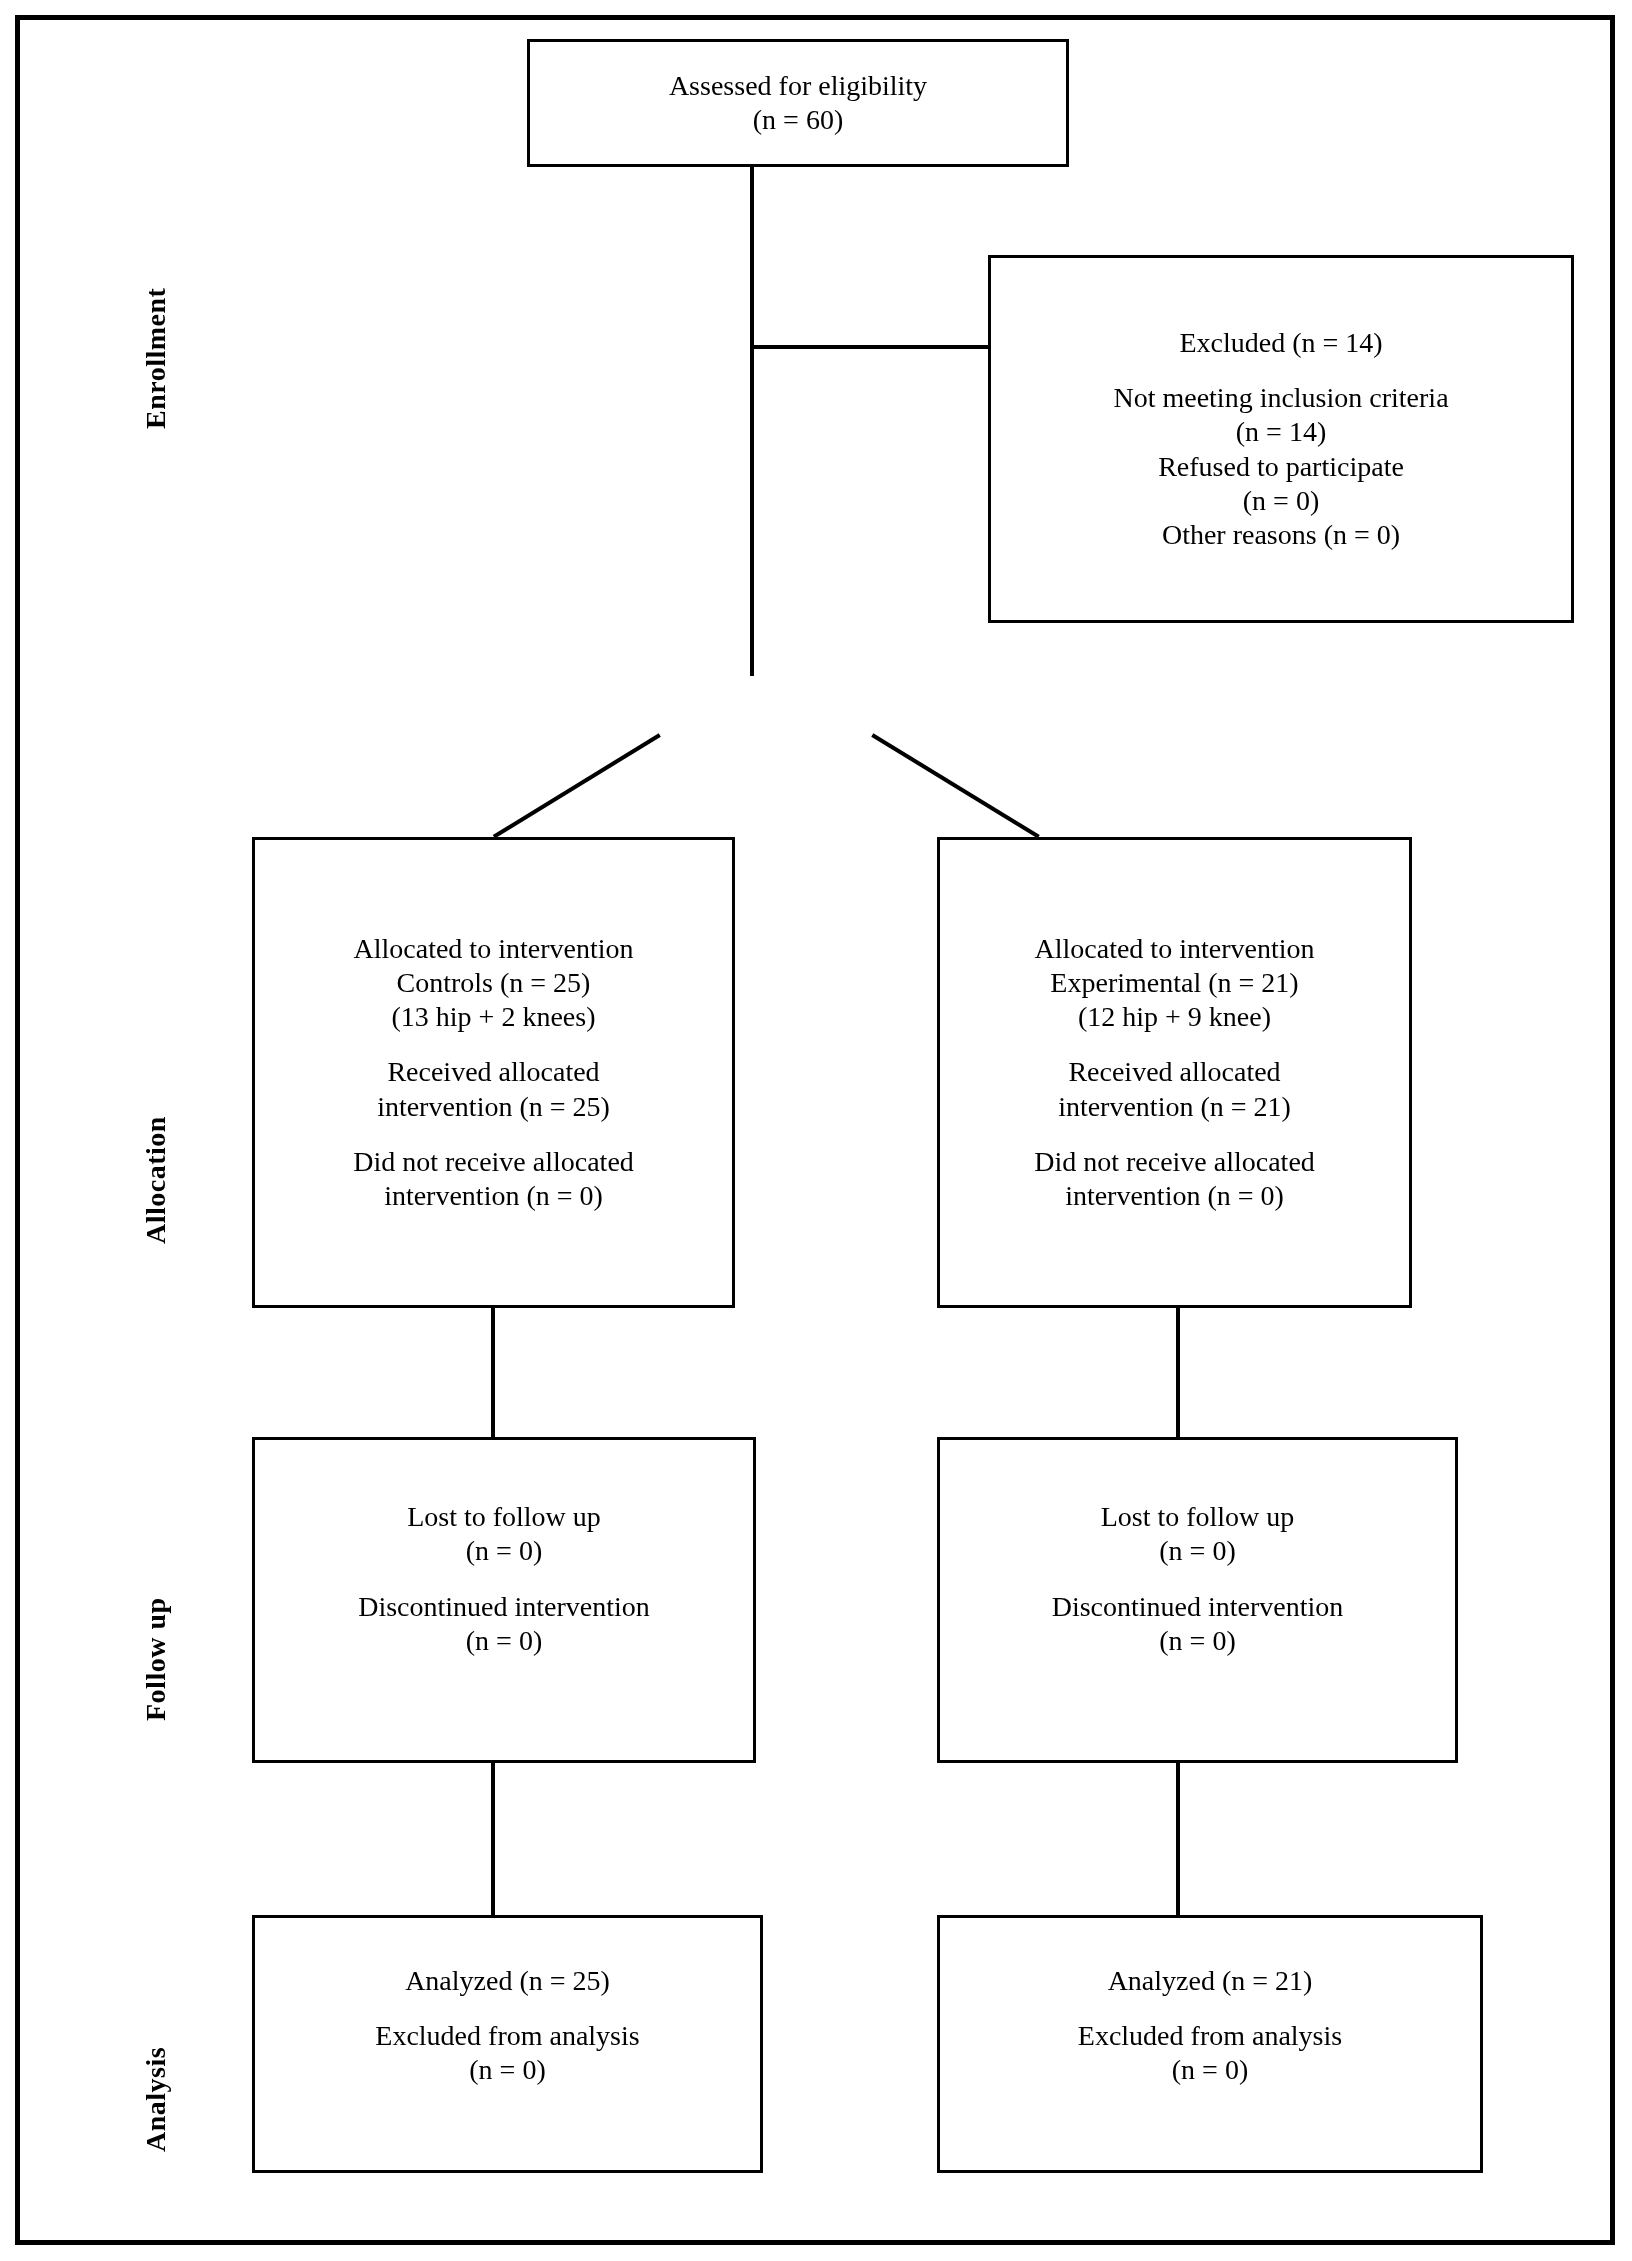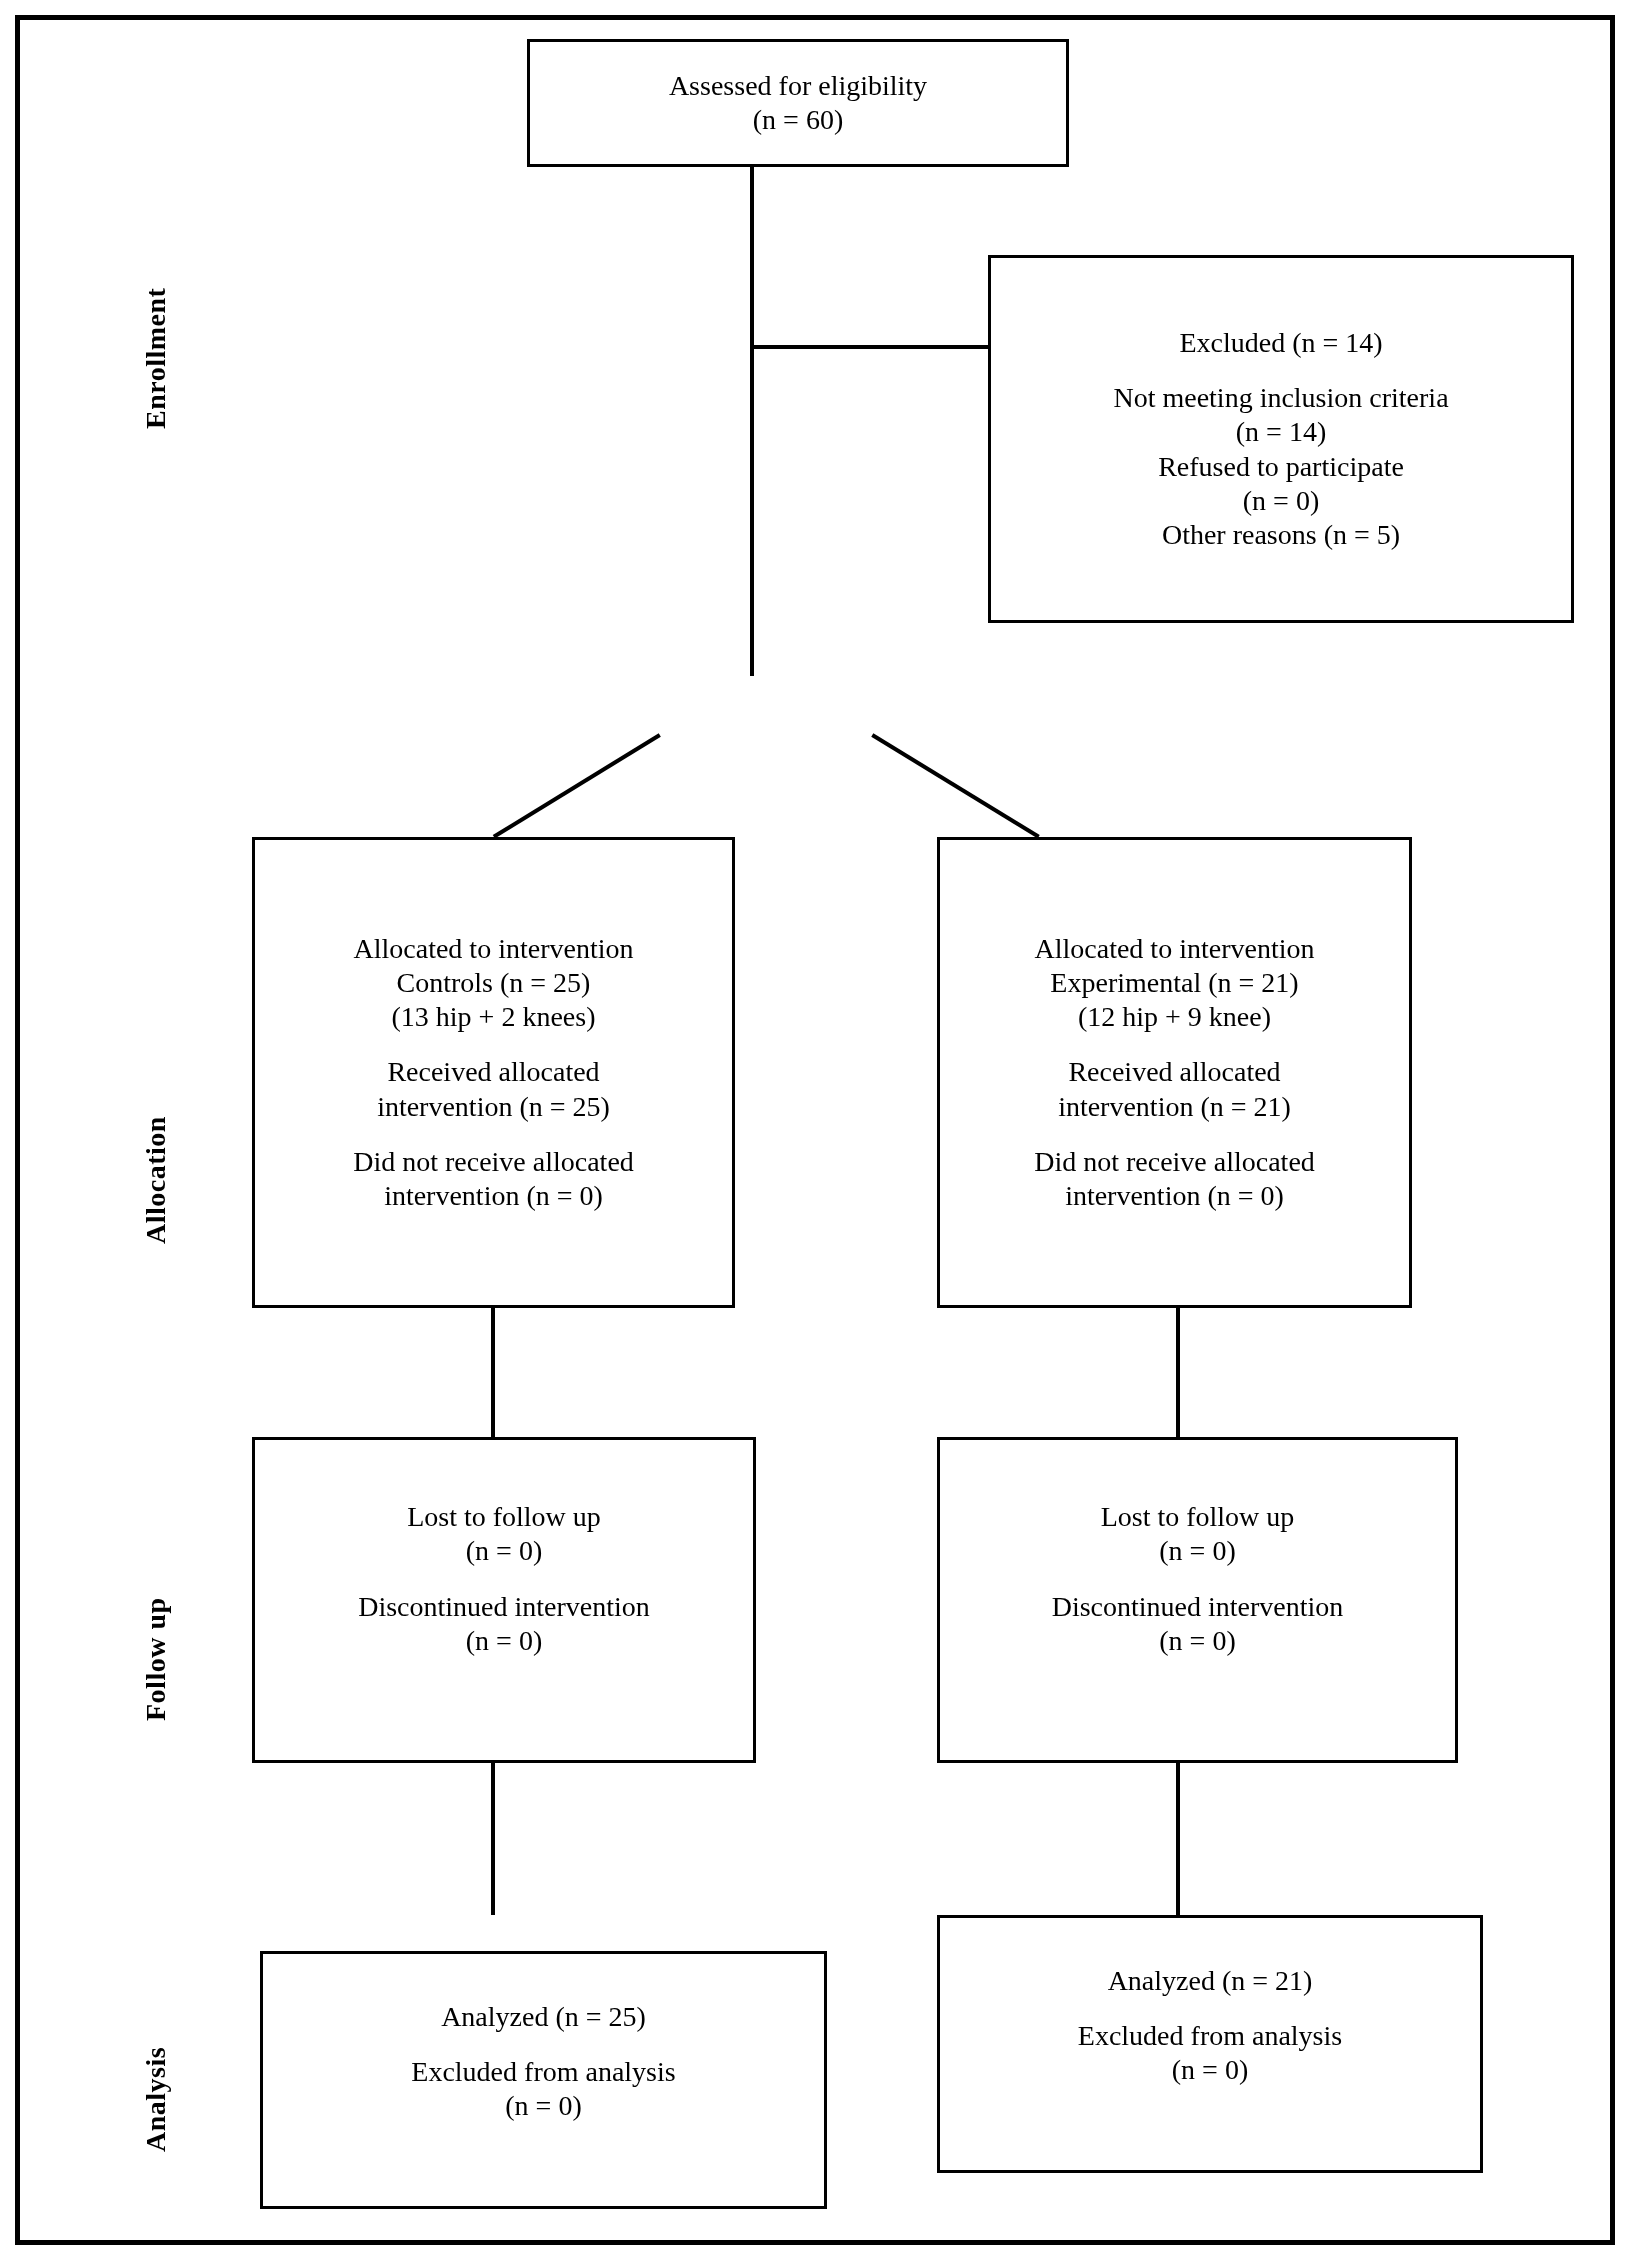--- a/index.html
+++ b/index.html
@@ -117,21 +117,21 @@
     <div class="line">(n = 60)</div>
   </div>
 
   <div class="fbox" style="left:988px; top:207px; width:586px; height:368px;margin-top:48px;">
     <div class="line">Excluded (n = 14)</div>
     <div class="gap"></div>
     <div class="line">Not meeting inclusion criteria</div>
     <div class="line">(n = 14)</div>
     <div class="line">Refused to participate</div>
     <div class="line">(n = 0)</div>
-    <div class="line">Other reasons (n = 5)</div>
+    <div class="line">Other reasons (n = 0)</div>
   </div>
 
 
   <div class="fbox" style="left:252px; top:837px; width:483px; height:471px;">
     <div class="line">Allocated to intervention</div>
     <div class="line">Controls (n = 25)</div>
     <div class="line">(13 hip + 2 knees)</div>
     <div class="gap"></div>
     <div class="line">Received allocated</div>
     <div class="line">intervention (n = 25)</div>
@@ -165,21 +165,21 @@
   <div class="fbox" style="left:937px; top:1437px; width:521px; height:326px;">
     <div class="line">Lost to follow up</div>
     <div class="line">(n = 0)</div>
     <div class="gap"></div>
     <div class="line">Discontinued intervention</div>
     <div class="line">(n = 0)</div>
     <div class="gap"></div>
     <div class="gap"></div>
   </div>
 
-  <div class="fbox" style="left:260px; top:1915px; width:567px; height:258px;margin-top:36px;">
+  <div class="fbox" style="left:252px; top:1915px; width:511px; height:258px;">
     <div class="line">Analyzed (n = 25)</div>
     <div class="gap"></div>
     <div class="line">Excluded from analysis</div>
     <div class="line">(n = 0)</div>
     <div class="gap"></div>
     <div class="gap-sm"></div>
   </div>
 
   <div class="fbox" style="left:937px; top:1915px; width:546px; height:258px;">
     <div class="line">Analyzed (n = 21)</div>

